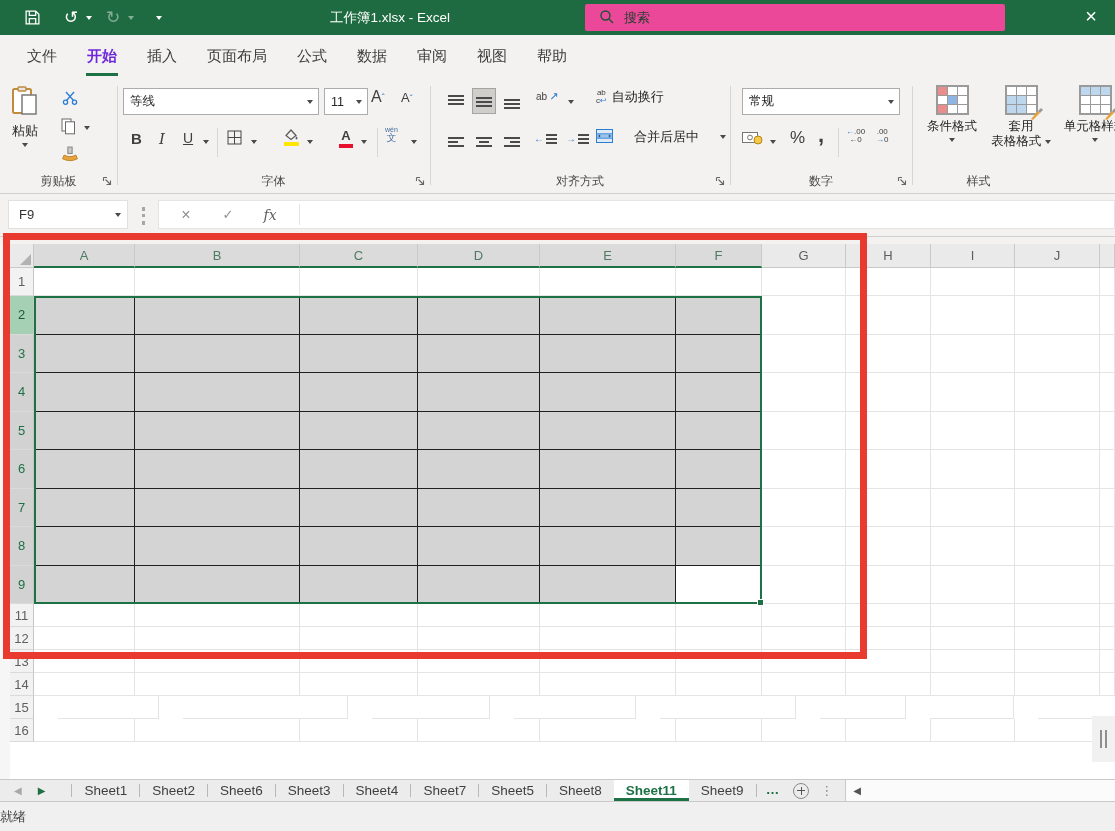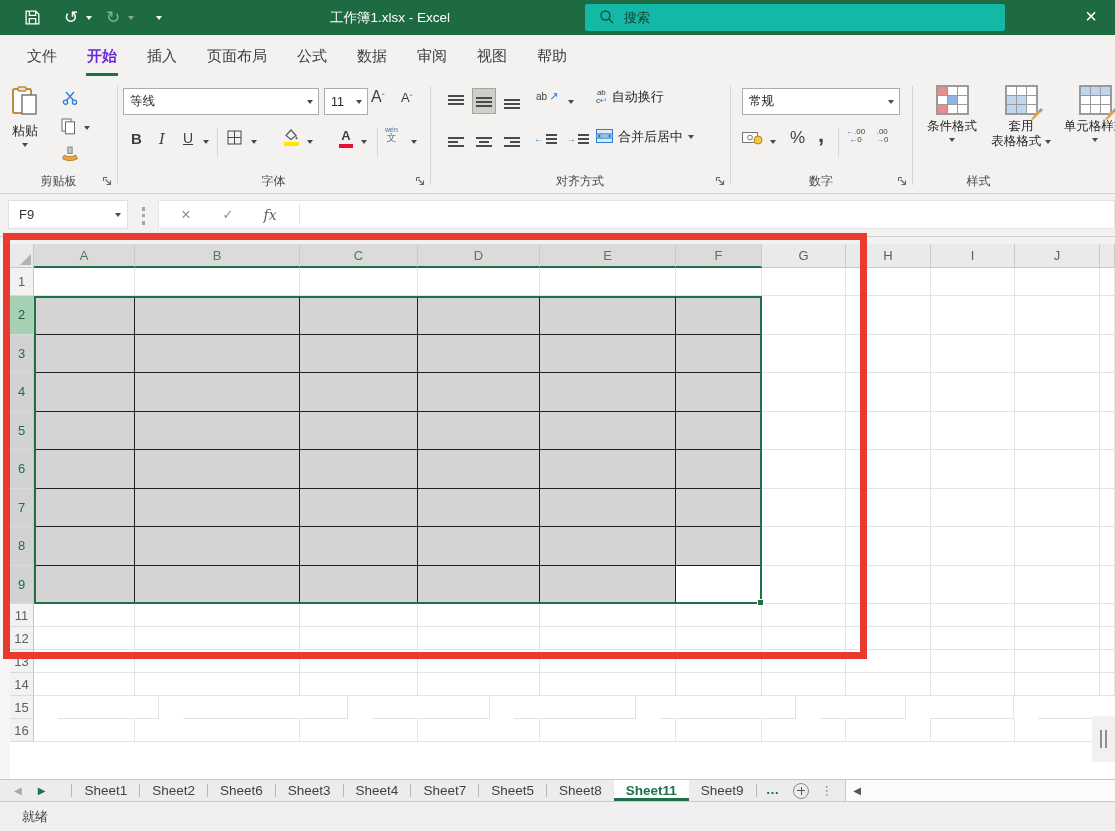--- a/index.html
+++ b/index.html
@@ -97,40 +97,40 @@
 .more{color:#1E7145;font-weight:700;padding:0 9px;line-height:19px;cursor:pointer}
 #plusbtn{width:16px;height:16px;border:1px solid #8A8A8A;border-radius:50%;margin:2.5px 5px 0 5px;position:relative;cursor:pointer}
 #plusbtn::before,#plusbtn::after{content:"";position:absolute;background:#555}
 #plusbtn::before{left:3px;right:3px;top:6.5px;height:1.4px}
 #plusbtn::after{top:3px;bottom:3px;left:6.5px;width:1.4px}
 .vdots3{color:#8A8A8A;font-size:13px;line-height:21px;margin:0 6px;cursor:pointer}
 #hscroll{margin-left:6px;flex:1;background:#FBFBFB;border-left:1px solid #C9C9C9;position:relative;cursor:pointer}
 #hscroll .navarr{position:absolute;left:7px;top:0;color:#555}
 
 
-#statusbar{position:absolute;left:0;top:801px;width:100%;height:30px;background:#F0F0F0;border-top:1px solid #C9C9C9;font-size:13px;color:#3F3F3F;line-height:29px;padding-left:22px}
+#statusbar{position:absolute;left:0;top:801px;width:100%;height:30px;background:#F0F0F0;border-top:1px solid #C9C9C9;font-size:13px;color:#3F3F3F;line-height:29px;padding-left:0}
 </style>
 </head>
 <body>
 
 <div id="app">
 
   <div id="titlebar" style="background: rgb(30, 107, 65);">
     <span class="abs" style="left:24px;top:9px">
       <svg width="17" height="17" viewBox="0 0 16 16">
           <path fill="none" stroke="#fff" stroke-width="1.2" d="M2 2h9l3 3v9H2zM5 2v4h6V2M5 14V9h6v5"></path>
         </svg>
     </span>
     <span class="abs qat-glyph" style="left:64px">↺</span>
     <span class="abs dd lite" style="left:86px;top:16px"></span>
     <span class="abs qat-glyph dim" style="left:106px">↻</span>
     <span class="abs dd dim" style="left:128px;top:16px"></span>
     <span class="abs dd lite" style="left:156px;top:16px"></span>
     <span class="abs" id="doc-title">工作簿1.xlsx - Excel</span>
-    <div class="abs" id="searchbox" style="background: #14b8a6;">
+    <div class="abs" id="searchbox" style="background: #ec4899;">
       <span>
         <svg width="15" height="15" viewBox="0 0 15 15">
             <circle cx="6.5" cy="6.5" r="4.5" fill="none" stroke="#1D5234" stroke-width="1.4"></circle>
             <line x1="10" y1="10" x2="14" y2="14" stroke="#1D5234" stroke-width="1.4"></line>
           </svg>
       </span>
       <span>搜索</span>
     </div>
     <span class="abs" id="close-btn">×</span>
   </div>
@@ -313,21 +313,21 @@
           </span>
       </span>
       <span class="ibtn" style="left:136px;top:52px;gap:2px">
         <span class="blu" style="font-size:10px">→</span>
           <span class="bars v-mid" style="width:11px">
             <i style="width:11px"></i>
             <i style="width:11px"></i>
             <i style="width:11px"></i>
           </span>
       </span>
-      <div class="ibtn" style="left:166px;top:50px;gap:5px">
+      <div class="ibtn" style="left:166px;top:50px;gap:21px">
         <span>
           <svg width="17" height="14" viewBox="0 0 17 14">
               <rect x="0.5" y="0.5" width="16" height="13" fill="#DEEBF7" stroke="#2B7CD3"></rect>
               <rect x="0.5" y="4.8" width="16" height="4.4" fill="#9DC3E6" stroke="#2B7CD3" stroke-width="0.8"></rect>
               <path d="M1.8 7l2.4-1.7v3.4zM15.2 7l-2.4-1.7v3.4z" fill="#1F5FA6"></path>
             </svg>
         </span>
         <span class="lbl-sm">合并后居中</span>
         <span class="dd"></span>
       </div>

